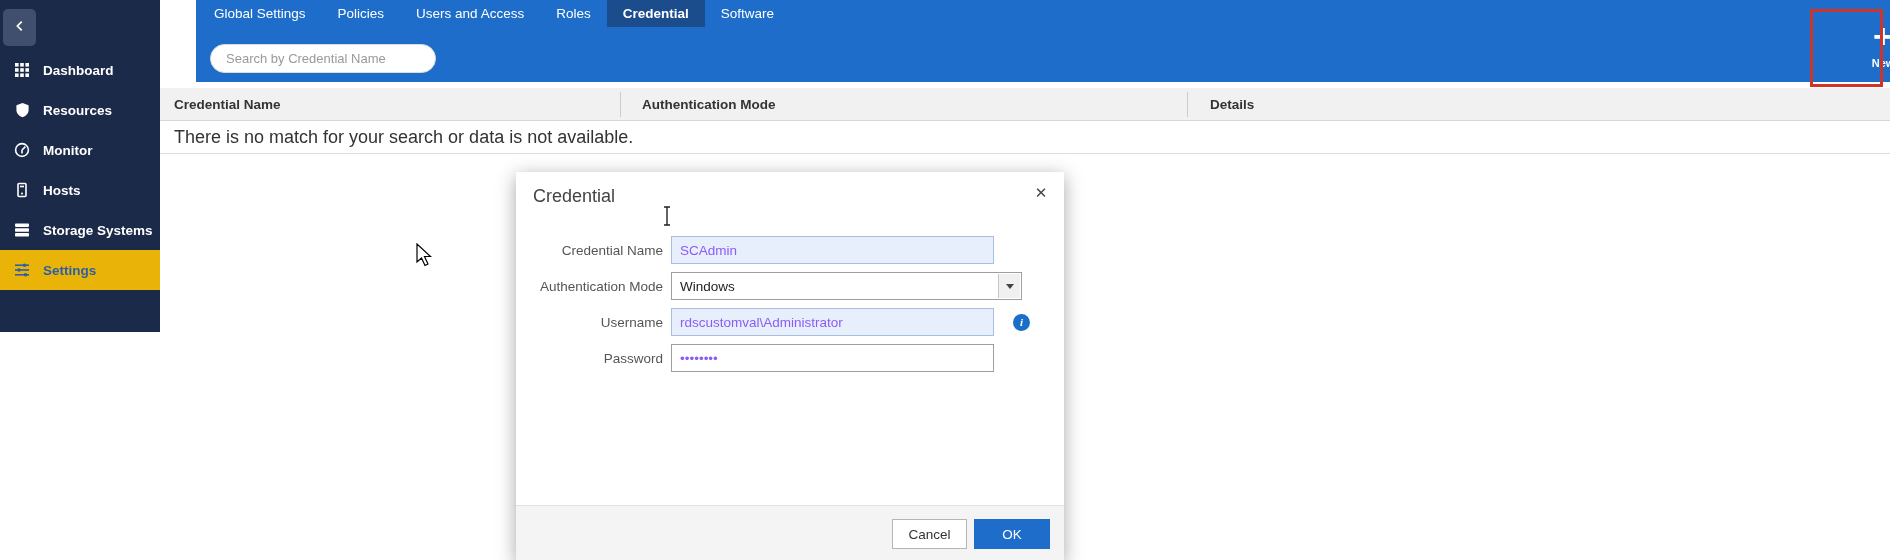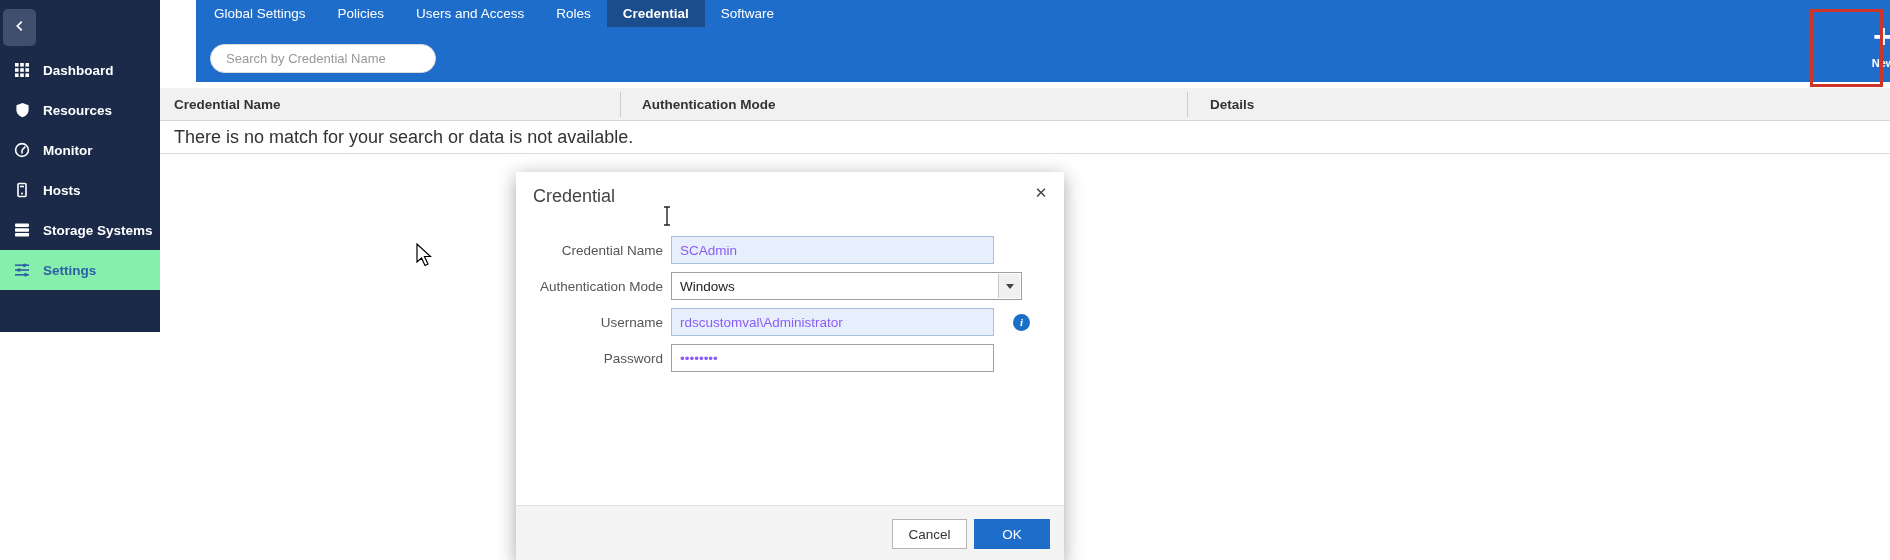--- a/index.html
+++ b/index.html
@@ -25,21 +25,21 @@
     cursor: pointer;
   }
   .nav { position: absolute; top: 50px; left: 0; right: 0; }
   .nav-item {
     height: 40px; display: flex; align-items: center;
     gap: 12px; padding-left: 13px;
     color: #ffffff; font-size: 13.5px; font-weight: bold;
     cursor: pointer;
   }
   .nav-item .icon { width: 18px; height: 18px; display: flex; align-items: center; justify-content: center; }
-  .nav-item.active { background: #86efac; color: #2d5fa8; }
+  .nav-item.active { background: #eab308; color: #2d5fa8; }
 
   
   #topbar {
     position: absolute; left: 160px; top: 0;
     width: 1730px; height: 82px;
     background: #1e6dca;
     margin-left: 36px;
   }
   .tabs { display: flex; padding-left: 2px; }
   .tab {

